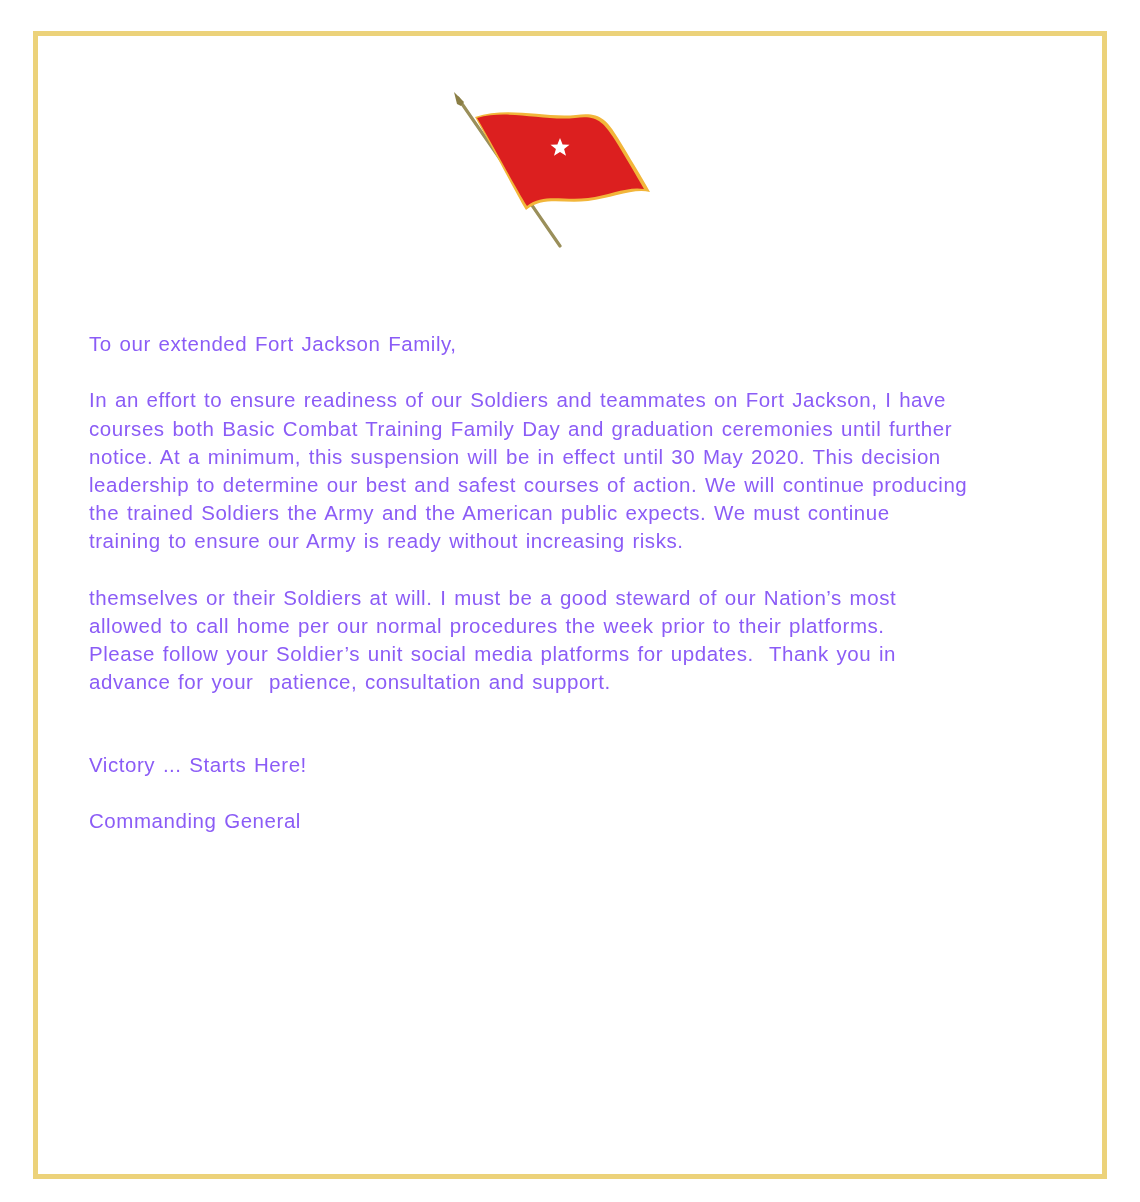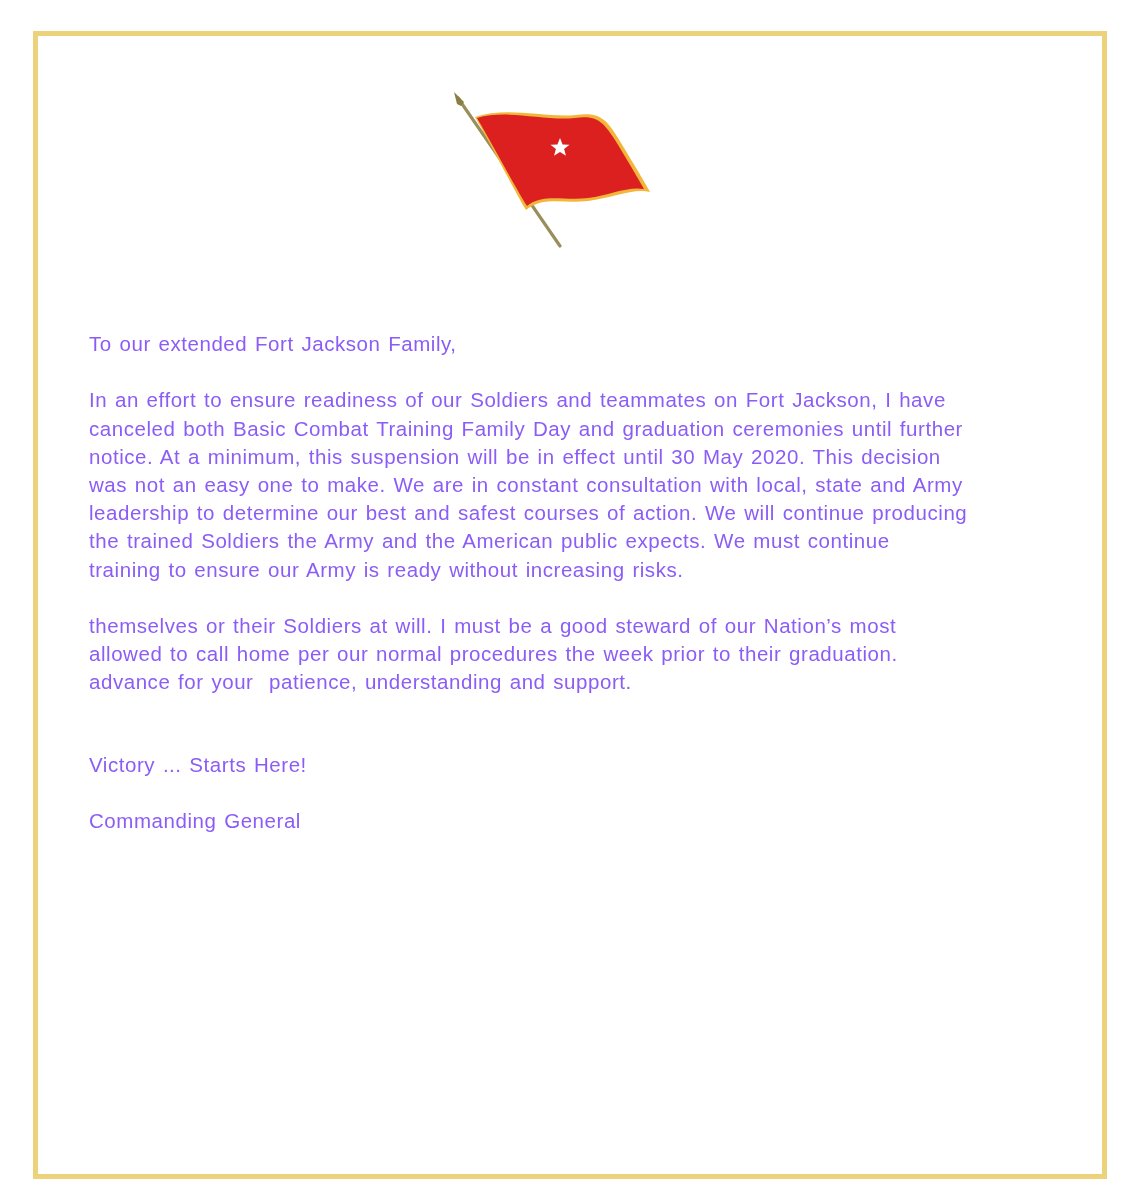--- a/index.html
+++ b/index.html
@@ -33,33 +33,33 @@
   <path d="M 29 30 C 60 21, 95 33, 127 30 C 148 27, 155 33, 167 52 C 178 70, 187 85, 196 101 C 180 98, 162 107, 140 110 C 115 113, 95 105, 79 118 C 66 97, 47 61, 29 30 Z" fill="#dc1f1f"></path>
   <polygon fill="#ffffff" points="112,50 114.6,56.5 121.5,56.8 116.1,61 118,67.8 112,63.9 106,67.8 107.9,61 102.5,56.8 109.4,56.5"></polygon>
 </svg>
 
 <div class="letter">
   <span class="line">To our extended Fort Jackson Family,</span>
   <span class="gap"></span>
 
   <div>
     <span class="line">In an effort to ensure readiness of our Soldiers and teammates on Fort Jackson, I have</span>
-    <span class="line">canceled both Basic Combat Training Family Day and graduation ceremonies until further</span>
+    <span class="line">courses both Basic Combat Training Family Day and graduation ceremonies until further</span>
     <span class="line">notice. At a minimum, this suspension will be in effect until 30 May 2020. This decision</span>
-    <span class="line">was not an easy one to make. We are in constant consultation with local, state and Army</span>
     <span class="line">leadership to determine our best and safest courses of action. We will continue producing</span>
     <span class="line">the trained Soldiers the Army and the American public expects. We must continue</span>
     <span class="line">training to ensure our Army is ready without increasing risks.</span>
   </div>
   <span class="gap"></span>
 
   <div>
     <span class="line">themselves or their Soldiers at will. I must be a good steward of our Nation’s most</span>
-    <span class="line">allowed to call home per our normal procedures the week prior to their graduation.</span>
-    <span class="line">advance for your  patience, understanding and support.</span>
+    <span class="line">allowed to call home per our normal procedures the week prior to their platforms.</span>
+    <span class="line">Please follow your Soldier’s unit social media platforms for updates.  Thank you in</span>
+    <span class="line">advance for your  patience, consultation and support.</span>
   </div>
   <span class="gap2"></span>
 
   <span class="line">Victory ... Starts Here!</span>
   <span class="gap"></span>
 
   <span class="line">Commanding General</span>
 </div>
 
 </body></html>

